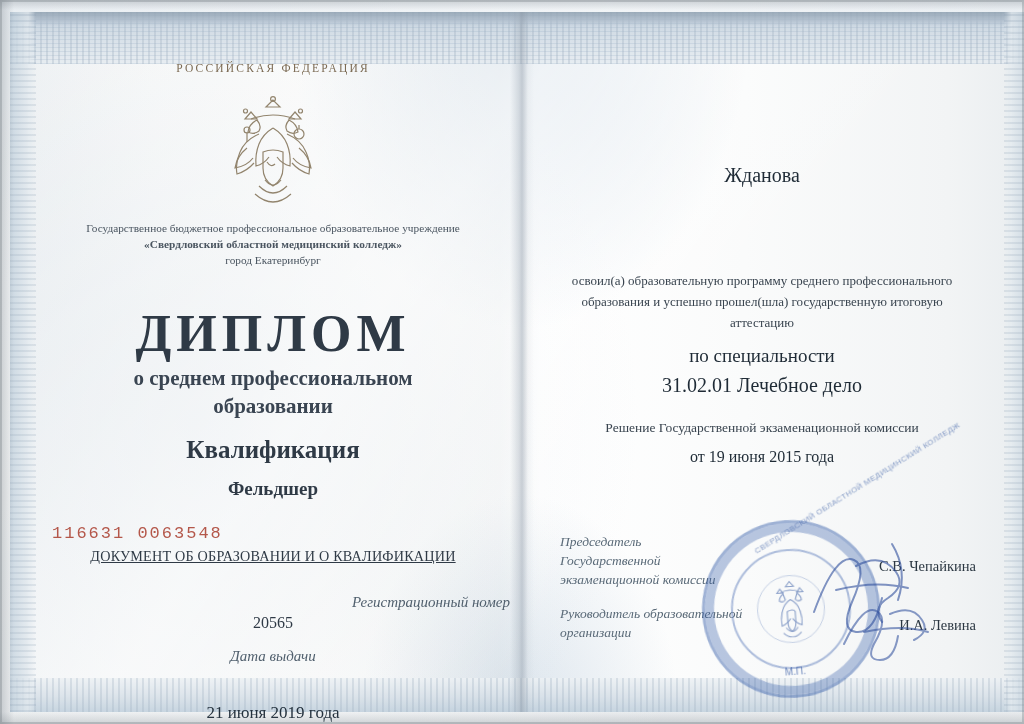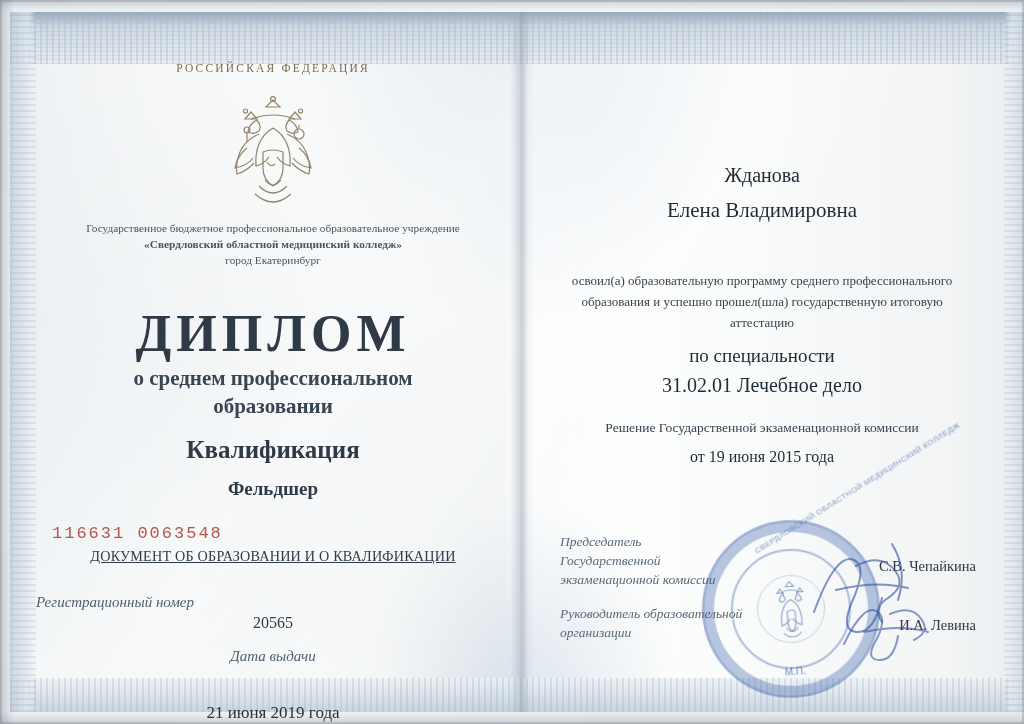--- a/index.html
+++ b/index.html
@@ -214,21 +214,21 @@
     font-size: 14.2px;
     letter-spacing: .2px;
     color: #2f3a46;
     text-decoration: underline;
   }
 
   .reg-label {
     position: absolute;
     top: 582px;
     left: 0; right: 0;
-    text-align: left;
+    text-align: right;
     font-size: 15px;
     font-style: italic;
     color: #51606e;
     font-family: "Liberation Serif", serif;
   }
   .reg-value {
     position: absolute;
     top: 602px;
     left: 0; right: 0;
     text-align: center;
@@ -520,21 +520,20 @@
       <div class="reg-label">Регистрационный номер</div>
       <div class="reg-value">20565</div>
 
       <div class="date-label">Дата выдачи</div>
       <div class="date-value">21 июня 2019 года</div>
     </div>
 
     <div class="col col-right">
 
       <div class="r-surname">Жданова</div>
-      <div class="r-name">Елена Владимировна</div>
 
       <div class="r-program">
         <div>освоил(а) образовательную программу среднего профессионального</div>
         <div>образования и успешно прошел(шла) государственную итоговую</div>
         <div>аттестацию</div>
       </div>
 
       <div class="r-spec-label">по специальности</div>
       <div class="r-spec-value">31.02.01 Лечебное дело</div>
 

